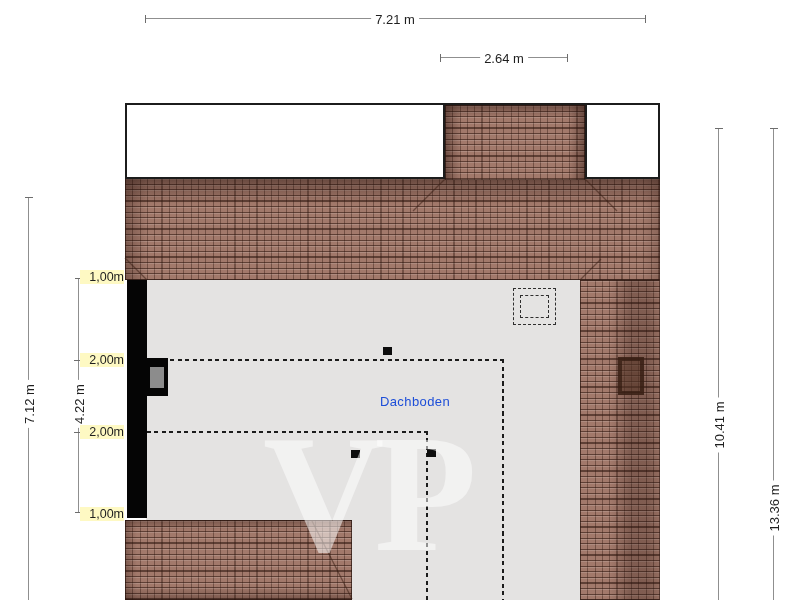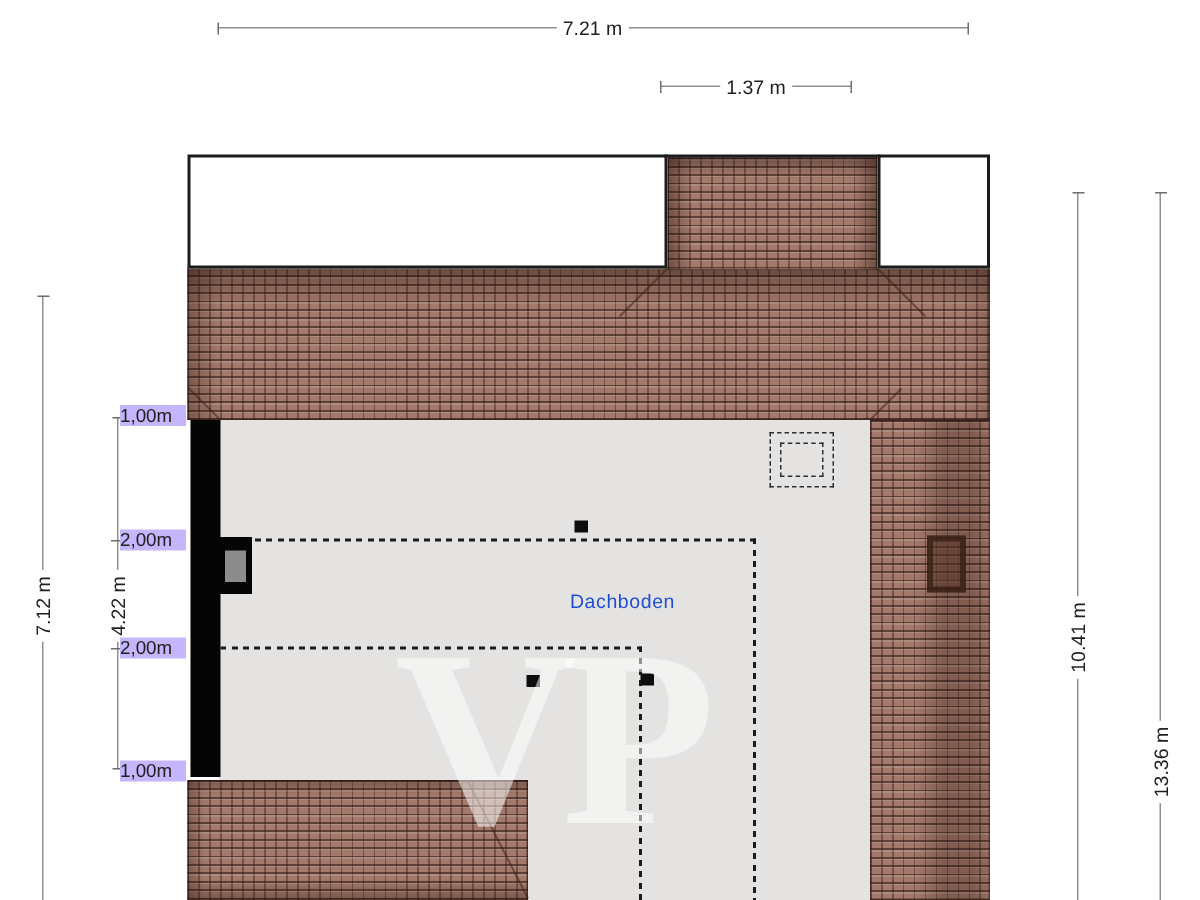--- a/index.html
+++ b/index.html
@@ -72,22 +72,22 @@
   .dimh{position:absolute;height:0;border-top:1px solid #8f8f8f;z-index:8;}
   .dimh::before,.dimh::after{content:"";position:absolute;top:-4px;width:1px;height:8px;background:#6d6d6d;}
   .dimh::before{left:0;} .dimh::after{right:0;}
   .dimv{position:absolute;width:0;border-left:1px solid #8f8f8f;z-index:8;}
   .dimv::before{content:"";position:absolute;left:-4px;top:0;width:8px;height:1px;background:#6d6d6d;}
   .dimv.both::after{content:"";position:absolute;left:-4px;bottom:0;width:8px;height:1px;background:#6d6d6d;}
   .dim-label{position:absolute;transform:translate(-50%,-50%);background:#fff;padding:0 4px;
      font-size:13px;color:#1f1f1f;white-space:nowrap;z-index:9;}
   .dim-label.rot{transform:translate(-50%,-50%) rotate(-90deg);}
   .tick{position:absolute;width:8px;height:1px;background:#6d6d6d;z-index:8;}
-  .seg-label{position:absolute;width:44px;font-size:12.5px;color:#1f1f1f;
-     transform:translateY(-50%);z-index:9;background:#c4b5fd;}
+  .seg-label{position:absolute;width:44px;text-align:right;font-size:12.5px;color:#1f1f1f;
+     transform:translateY(-50%);z-index:9;background:#fef9c3;}
 
   .hips{position:absolute;left:0;top:0;z-index:4;pointer-events:none;}
 </style>
 </head>
 <body>
 
 <div class="canvas">
 
   <div class="roof roof-band"></div>
   <div class="roof roof-strip"></div>
@@ -119,21 +119,21 @@
   <svg class="hips" width="800" height="600" viewBox="0 0 800 600">
     <path d="M125,258 L147,280 M445,179 L413,211 M585,179 L617,211 M601,259 L580,280 M312,521 L352,599" stroke="rgba(60,32,22,.55)" stroke-width="1.3" fill="none"></path>
   </svg>
 
   <div class="room-label">Dachboden</div>
   <div class="watermark">VP</div>
 
   <div class="dimh" style="left:145px;top:18px;width:501px;"></div>
   <div class="dim-label" style="left:395px;top:19px;">7.21 m</div>
   <div class="dimh" style="left:440px;top:57px;width:128px;"></div>
-  <div class="dim-label" style="left:504px;top:58px;">1.37 m</div>
+  <div class="dim-label" style="left:504px;top:58px;">2.64 m</div>
 
   <div class="dimv" style="left:28px;top:197px;height:403px;"></div>
   <div class="dim-label rot" style="left:29px;top:404px;">7.12 m</div>
 
   <div class="dimv both" style="left:78px;top:278px;height:235px;"></div>
   <div class="tick" style="left:74px;top:360px;"></div>
   <div class="tick" style="left:74px;top:432px;"></div>
   <div class="dim-label rot" style="left:79px;top:404px;">4.22 m</div>
 
   <div class="seg-label" style="left:80px;top:277px;">1,00m</div>

